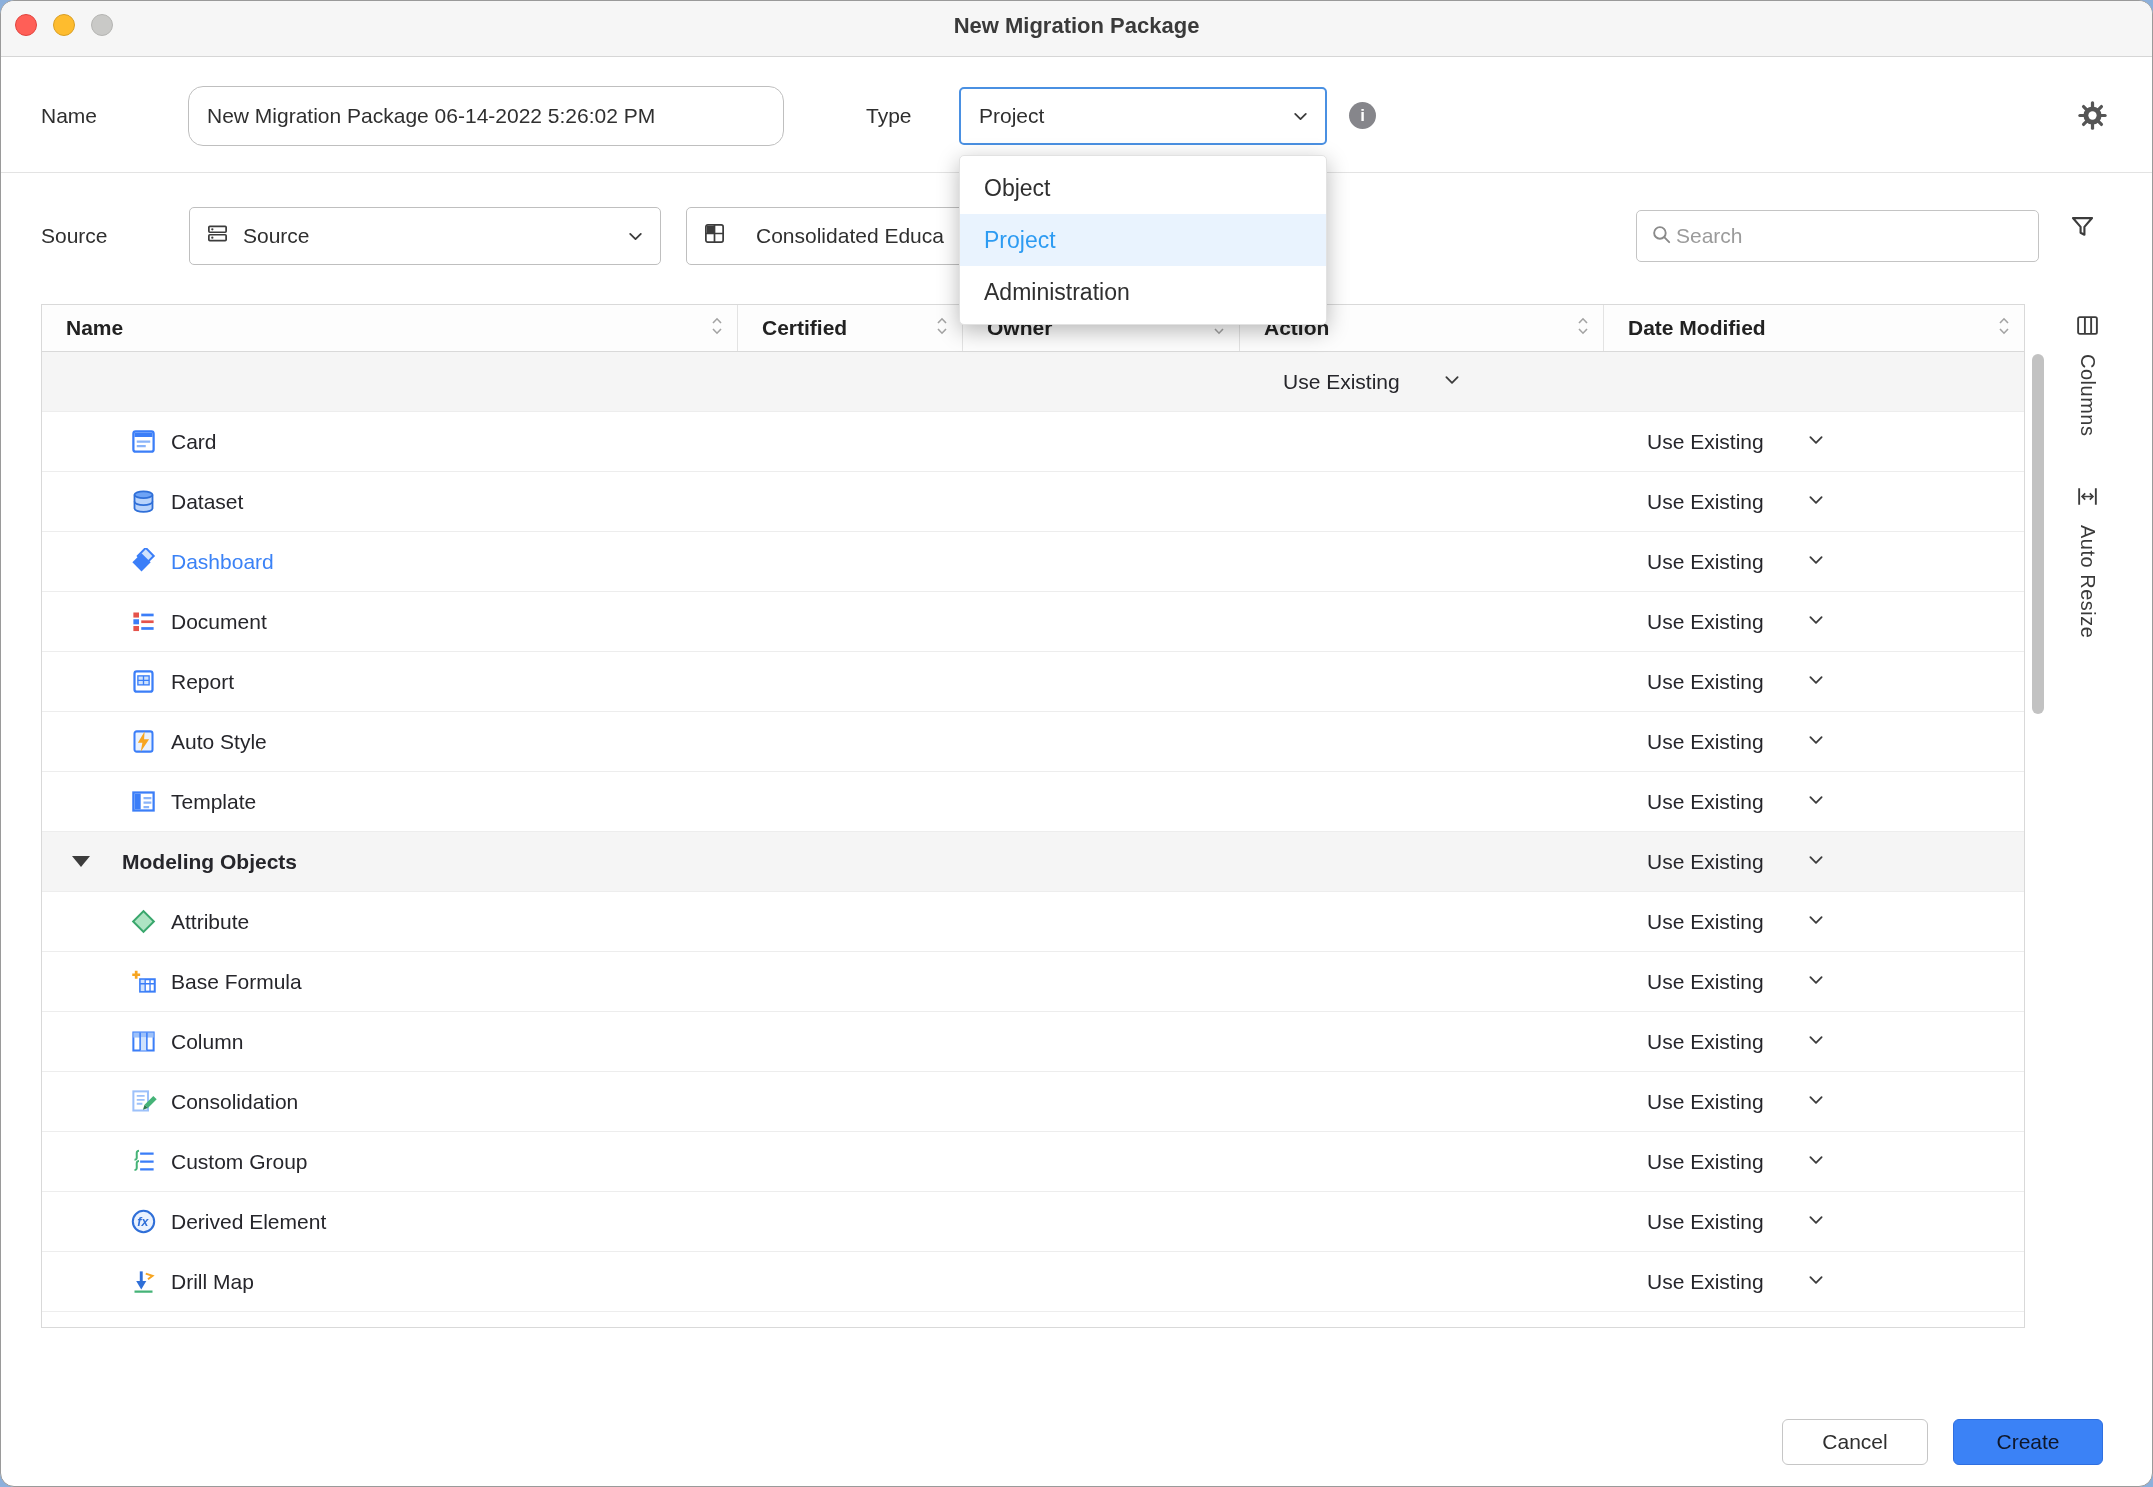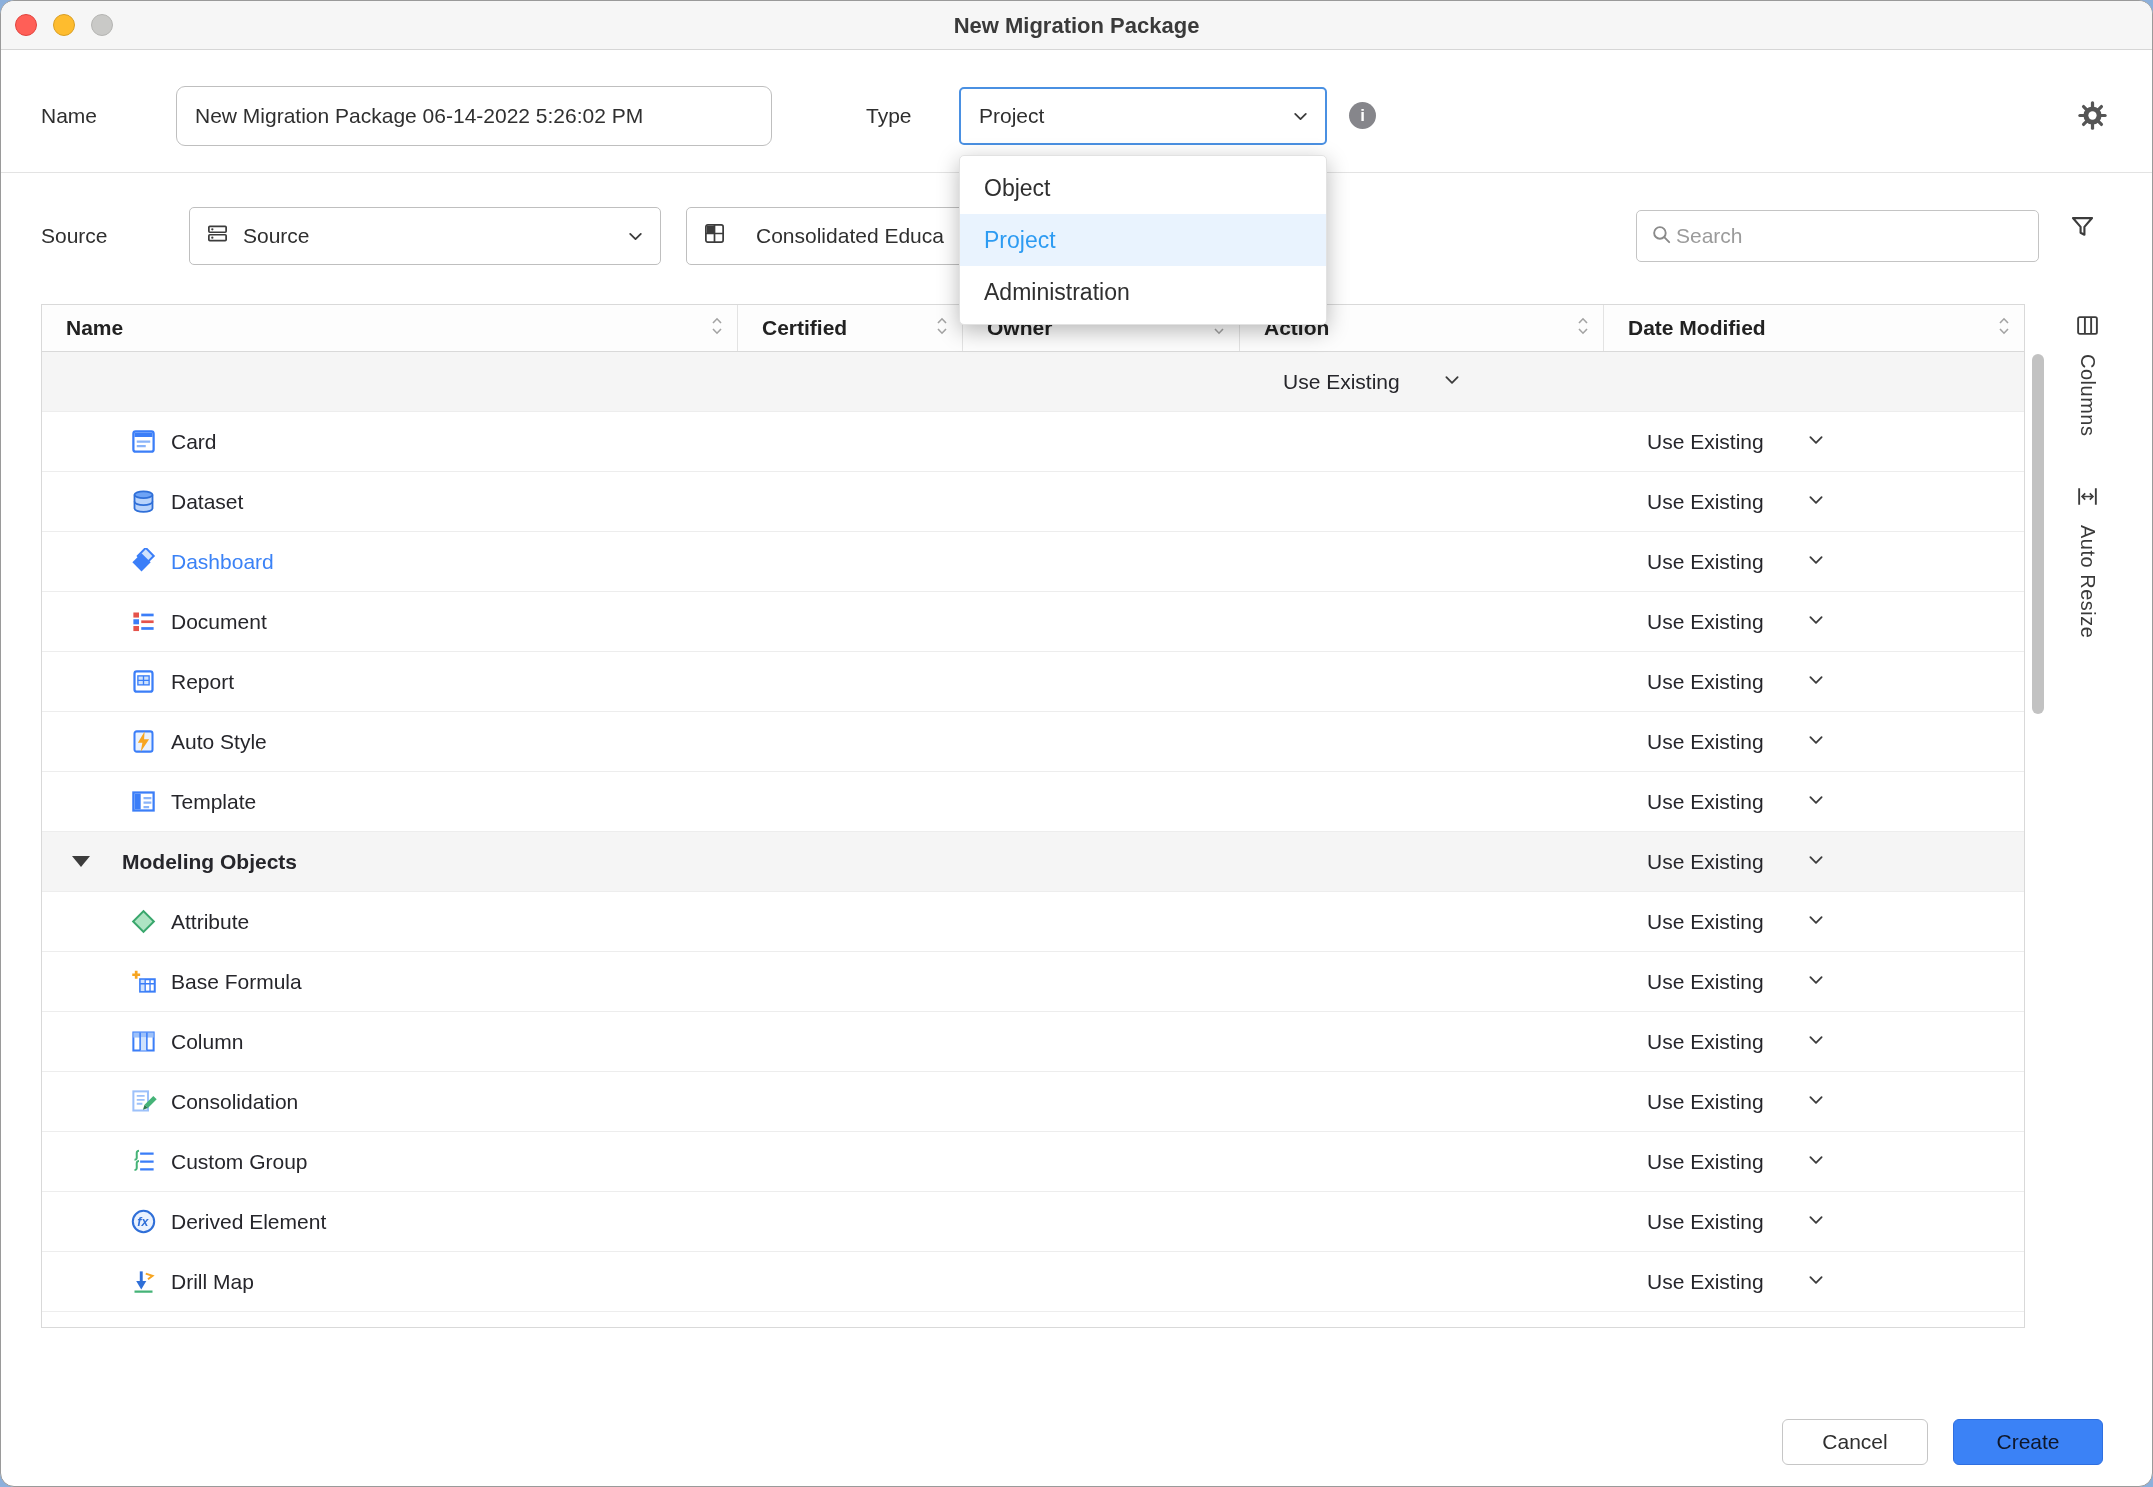--- a/index.html
+++ b/index.html
@@ -1,34 +1,34 @@
 <!DOCTYPE html>
 <html style="--create-bg: #3b82f6; --dd-sel-bg: #e9f3fe; --dd-sel-fg: #2d9bf2; --focus-border: #4a90e2;"><head>
 <meta charset="utf-8">
 <style>
   * { margin:0; padding:0; box-sizing:border-box; }
   html,body { background:#8cb0dc; }
   body { font-family:"Liberation Sans", sans-serif; color:#2f2f2f; }
   .window { position:relative; width:2153px; height:1487px; background:#fff; border-radius:14px; overflow:hidden; border:1px solid #9a9a9a; }
 
   
-  .titlebar { position:absolute; top:0; left:0; right:0; height:49px; background:#f6f6f6; border-bottom:1px solid #d6d6d6; z-index:5; }
+  .titlebar { position:absolute; top:0; left:0; right:0; height:56px; background:#f6f6f6; border-bottom:1px solid #d6d6d6; z-index:5; }
   .title { text-align:center; line-height:49px; font-size:22px; font-weight:700; color:#3a3a3a; }
   .traffic { position:absolute; left:14px; top:13px; display:flex; gap:16px; }
   .tl { width:22px; height:22px; border-radius:50%; display:inline-block; }
   .tl.red { background:#ff5f57; border:1px solid #e0443e; }
   .tl.yellow { background:#febc2e; border:1px solid #d89e24; }
   .tl.gray { background:#c9c9c7; border:1px solid #b4b4b2; }
 
   
   .form-row { position:absolute; top:49px; left:0; right:0; height:123px; background:#fff; border-bottom:1px solid #e3e3e3; }
   .lbl { position:absolute; font-size:21px; color:#2f2f2f; }
   .name-lbl { left:40px; top:54px; }
   .type-lbl { left:865px; top:54px; }
-  .name-input { position:absolute; left:175px; top:36px; width:596px; height:60px; border:1px solid #bfbfbf; border-radius:9px; font-size:21px; padding:0 18px; font-family:inherit; color:#2f2f2f; }
+  .name-input { position:absolute; left:187px; top:36px; width:596px; height:60px; border:1px solid #bfbfbf; border-radius:15px; font-size:21px; padding:0 18px; font-family:inherit; color:#2f2f2f; }
   .select { display:flex; align-items:center; background:#fff; border:1px solid #bfbfbf; border-radius:5px; font-size:21px; color:#2f2f2f; cursor:pointer; }
   .type-select { position:absolute; left:958px; top:37px; width:368px; height:58px; border:2px solid var(--focus-border,#4a90e2); padding:0 16px 0 18px; justify-content:space-between; }
   .info { position:absolute; left:1348px; top:52px; width:27px; height:27px; border-radius:50%; background:#86868b; display:flex; align-items:center; justify-content:center; cursor:pointer; }
   .info::after { content:"i"; color:#fff; font-weight:700; font-size:17px; }
   .gear { position:absolute; left:2076px; top:50px; cursor:pointer; }
 
   
   .dropdown { position:absolute; left:958px; top:154px; width:368px; background:#fff; border:1px solid #e2e2e2; border-radius:5px; box-shadow:0 6px 22px rgba(0,0,0,.28); padding:6px 0; z-index:60; }
   .dd-item { height:52px; line-height:52px; padding-left:24px; font-size:23px; color:#2f2f2f; cursor:pointer; }
   .dd-item.selected { background:var(--dd-sel-bg,#e9f3fe); color:var(--dd-sel-fg,#2d9bf2); font-weight:500; }

